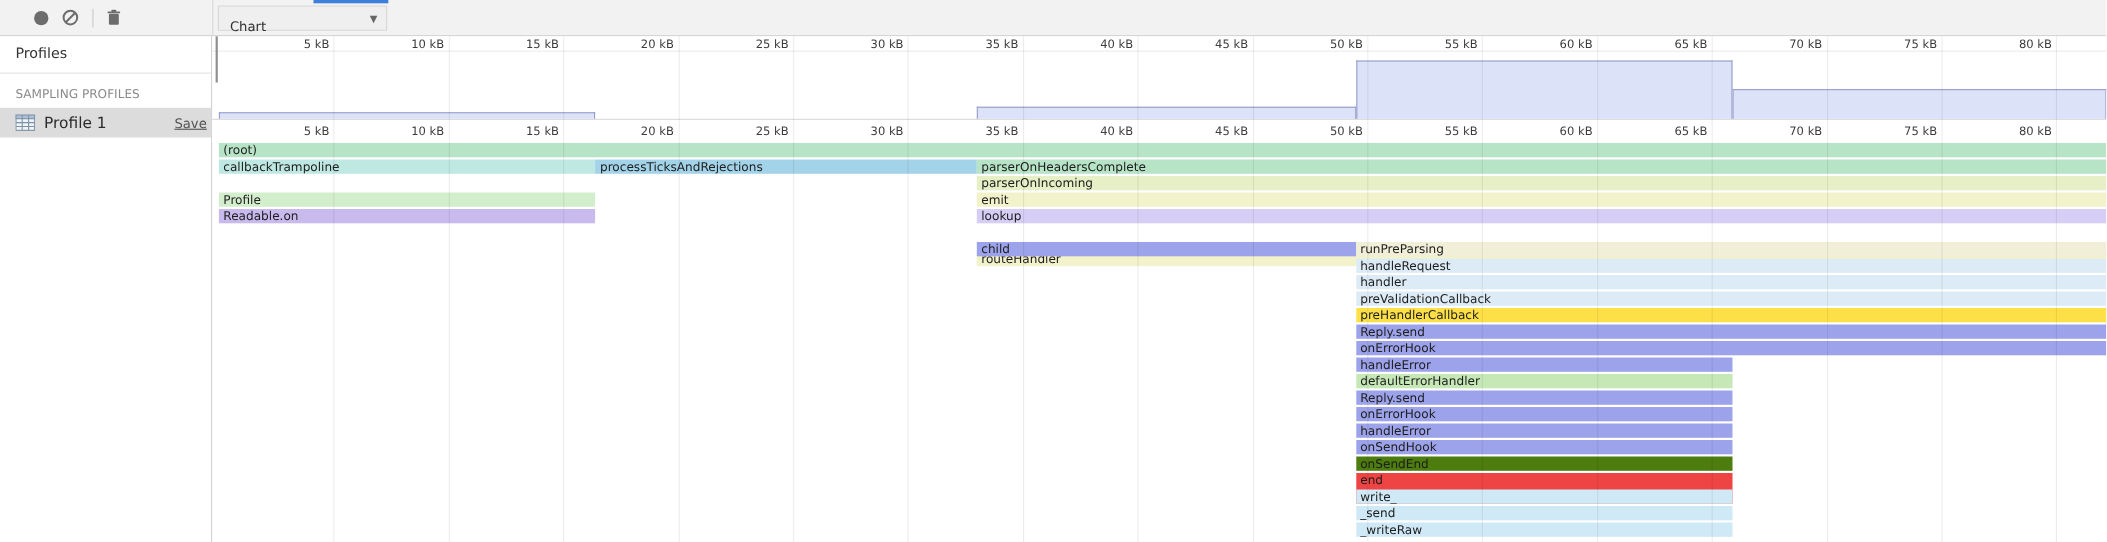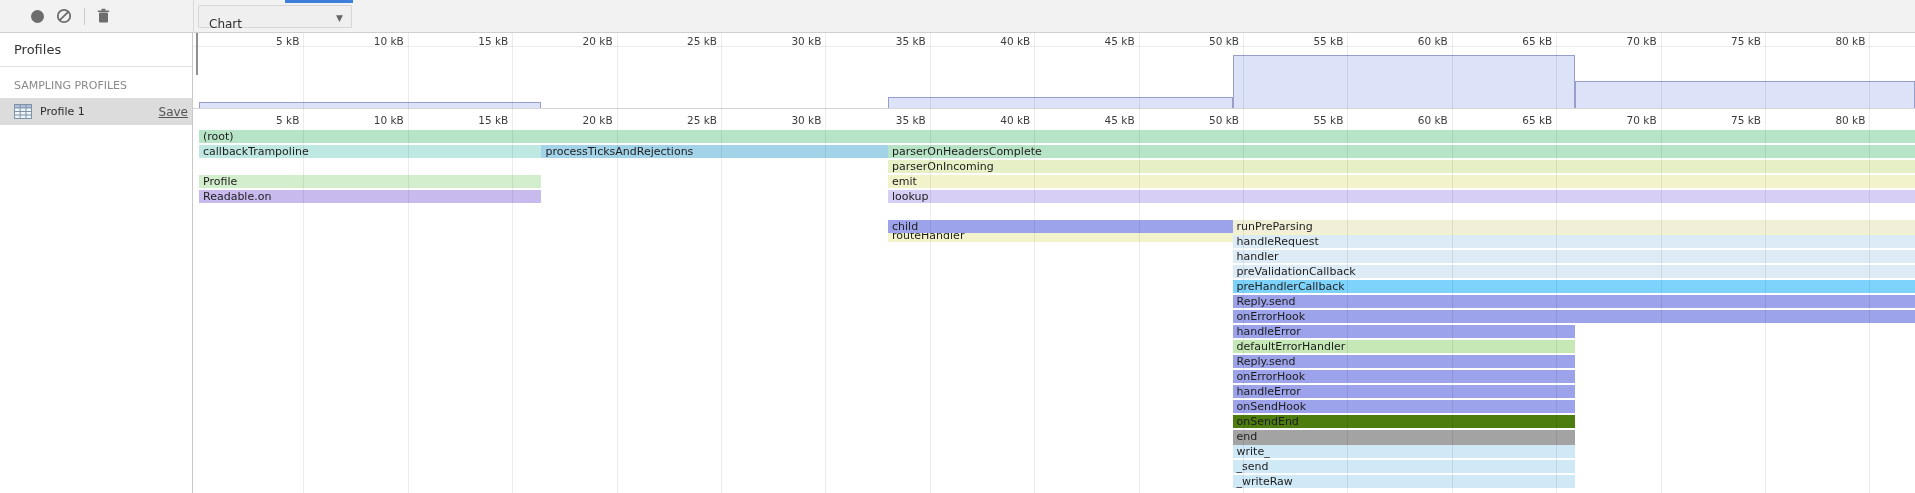--- a/index.html
+++ b/index.html
@@ -25,21 +25,21 @@
 
   
   .sidebar { position:absolute; left:0; top:33px; width:193px; height:460px;
              background:#ffffff; border-right:1px solid #c9c9c9; }
   .sb-title { padding:9px 0 9px 14px; font-size:13px; color:#333;
               border-bottom:1px solid #e2e2e2; }
   .sb-section { padding:12px 0 6px 14px; font-size:11px; color:#8a8a8a; }
   .profile-row { position:relative; height:27px; background:#dcdcdc; display:flex;
                  align-items:center; cursor:pointer; }
   .profile-row .p-icon { margin:0 8px 0 14px; width:18px; height:15px; display:inline-block; }
-  .profile-row .p-name { font-size:11px; color:#2b2b2b; }
+  .profile-row .p-name { font-size:14px; color:#2b2b2b; }
   .profile-row .p-save { position:absolute; right:4px; font-size:12px; color:#555;
                          text-decoration:underline; cursor:pointer; }
 
   
   .main { position:absolute; left:193px; top:33px; width:1722px; height:460px; background:#fff; }
   .ruler-top-border { position:absolute; left:0; top:13px; width:1722px; height:1px; background:#ececec; }
   .overview-bottom { position:absolute; left:0; top:75px; width:1722px; height:1px; background:#d6d6d6; }
   .ruler2-zone { position:absolute; left:0; top:76px; width:1722px; height:21px; background:#fff; }
   .grid-layer { position:absolute; left:0; top:0; width:1722px; height:460px;
                 pointer-events:none; z-index:40; }
@@ -162,31 +162,31 @@
         <div class="frame" title="Socket" style="left: 6px; width: 342.432px; top: 45px; height: 13px; background: rgb(211, 238, 205);">Profile</div>
         <div class="frame" title="emit" style="left: 695.04px; width: 1026.96px; top: 45px; height: 13px; background: rgb(242, 242, 203);">emit</div>
         <div class="frame" title="Readable.on" style="left: 6px; width: 342.432px; top: 60px; height: 13px; background: rgb(201, 186, 238);">Readable.on</div>
         <div class="frame" title="lookup" style="left: 695.04px; width: 1026.96px; top: 60px; height: 13px; background: rgb(215, 206, 245);">lookup</div>
         <div class="frame" title="routeHandler" style="left: 695.04px; width: 1026.96px; top: 75px; height: 13px; background: rgb(242, 242, 203); margin-top: 24px;">routeHandler</div>
         <div class="frame textured" title="child" style="left: 695.04px; width: 344.52px; top: 90px; height: 13px; background: rgb(157, 163, 235);">child</div>
         <div class="frame" title="runPreParsing" style="left: 1039.56px; width: 682.44px; top: 90px; height: 13px; background: rgb(241, 239, 216);">runPreParsing</div>
         <div class="frame" title="handleRequest" style="left: 1039.56px; width: 682.44px; top: 105px; height: 13px; background: rgb(220, 235, 245);">handleRequest</div>
         <div class="frame" title="handler" style="left: 1039.56px; width: 682.44px; top: 120px; height: 13px; background: rgb(220, 235, 245);">handler</div>
         <div class="frame" title="preValidationCallback" style="left: 1039.56px; width: 682.44px; top: 135px; height: 13px; background: rgb(220, 235, 245);">preValidationCallback</div>
-        <div class="frame" title="preHandlerCallback" style="left: 1039.56px; width: 682.44px; top: 150px; height: 13px; background: #7dd3fc;">preHandlerCallback</div>
+        <div class="frame" title="preHandlerCallback" style="left: 1039.56px; width: 682.44px; top: 150px; height: 13px; background: #fde047;">preHandlerCallback</div>
         <div class="frame" title="Reply.send" style="left: 1039.56px; width: 682.44px; top: 165px; height: 13px; background: rgb(157, 163, 235);">Reply.send</div>
         <div class="frame" title="onErrorHook" style="left: 1039.56px; width: 682.44px; top: 180px; height: 13px; background: rgb(157, 163, 235);">onErrorHook</div>
         <div class="frame" title="handleError" style="left: 1039.56px; width: 342.432px; top: 195px; height: 13px; background: rgb(157, 163, 235);">handleError</div>
         <div class="frame" title="defaultErrorHandler" style="left: 1039.56px; width: 342.432px; top: 210px; height: 13px; background: rgb(197, 232, 182);">defaultErrorHandler</div>
         <div class="frame" title="Reply.send" style="left: 1039.56px; width: 342.432px; top: 225px; height: 13px; background: rgb(157, 163, 235);">Reply.send</div>
         <div class="frame" title="onErrorHook" style="left: 1039.56px; width: 342.432px; top: 240px; height: 13px; background: rgb(157, 163, 235);">onErrorHook</div>
         <div class="frame" title="handleError" style="left: 1039.56px; width: 342.432px; top: 255px; height: 13px; background: rgb(157, 163, 235);">handleError</div>
         <div class="frame" title="onSendHook" style="left: 1039.56px; width: 342.432px; top: 270px; height: 13px; background: rgb(157, 163, 235);">onSendHook</div>
         <div class="frame" title="onSendEnd" style="left: 1039.56px; width: 342.432px; top: 285px; height: 13px; background: #4d7c0f;">onSendEnd</div>
-        <div class="frame" title="end" style="left: 1039.56px; width: 342.432px; top: 300px; height: 28px; background: #a3a3a3;">end</div>
+        <div class="frame" title="end" style="left: 1039.56px; width: 342.432px; top: 300px; height: 28px; background: #ef4444;">end</div>
         <div class="frame" title="write_" style="left: 1039.56px; width: 342.432px; top: 315px; height: 13px; background: rgb(208, 233, 246);">write_</div>
         <div class="frame" title="_send" style="left: 1039.56px; width: 342.432px; top: 330px; height: 13px; background: rgb(208, 233, 246);">_send</div>
         <div class="frame" title="_writeRaw" style="left: 1039.56px; width: 342.432px; top: 345px; height: 13px; background: rgb(208, 233, 246);">_writeRaw</div>
       </div>
     <div class="grid-layer" id="gridlayer">
         <div class="gridline" style="left: 110px; top: 0px; height: 460px;"></div>
         <div class="gridline" style="left: 215px; top: 0px; height: 460px;"></div>
         <div class="gridline" style="left: 319px; top: 0px; height: 460px;"></div>
         <div class="gridline" style="left: 424px; top: 0px; height: 460px;"></div>
         <div class="gridline" style="left: 528px; top: 0px; height: 460px;"></div>

